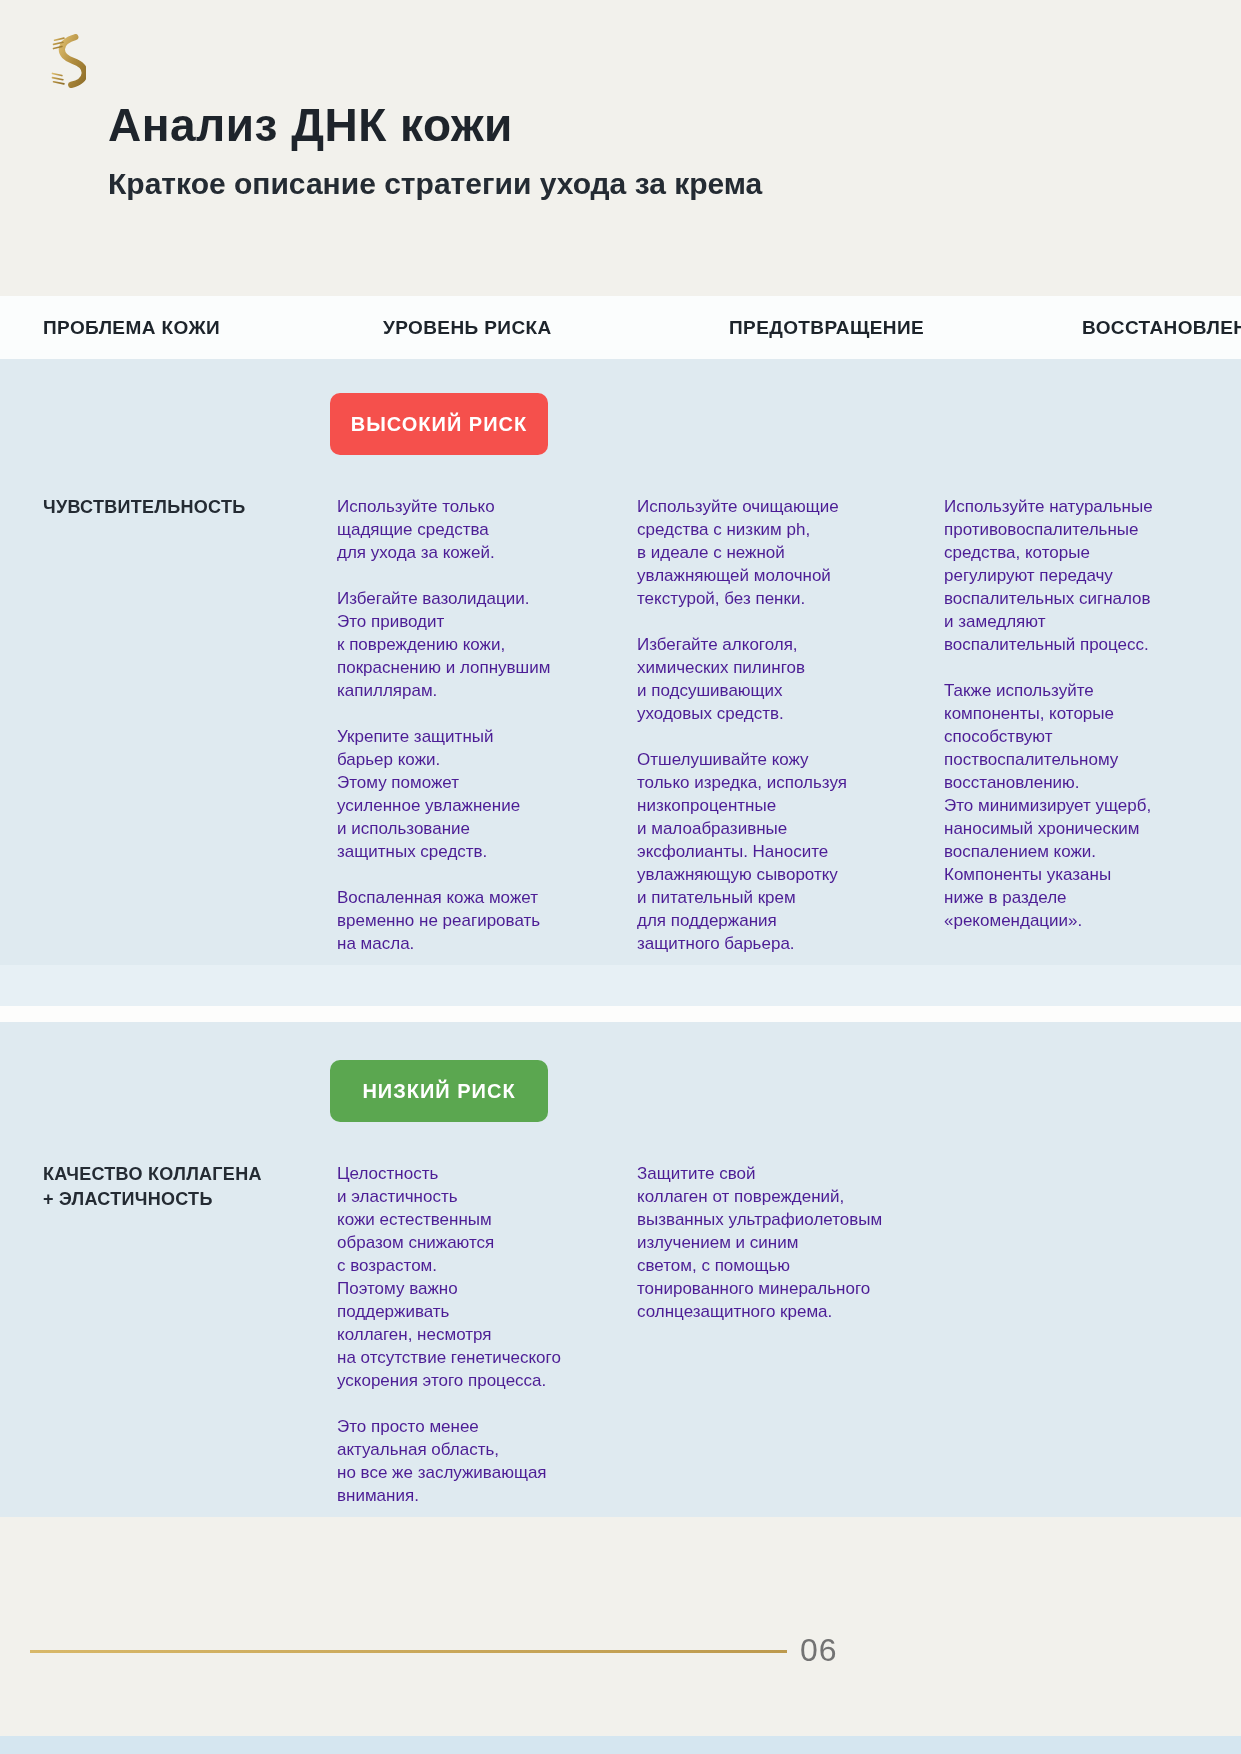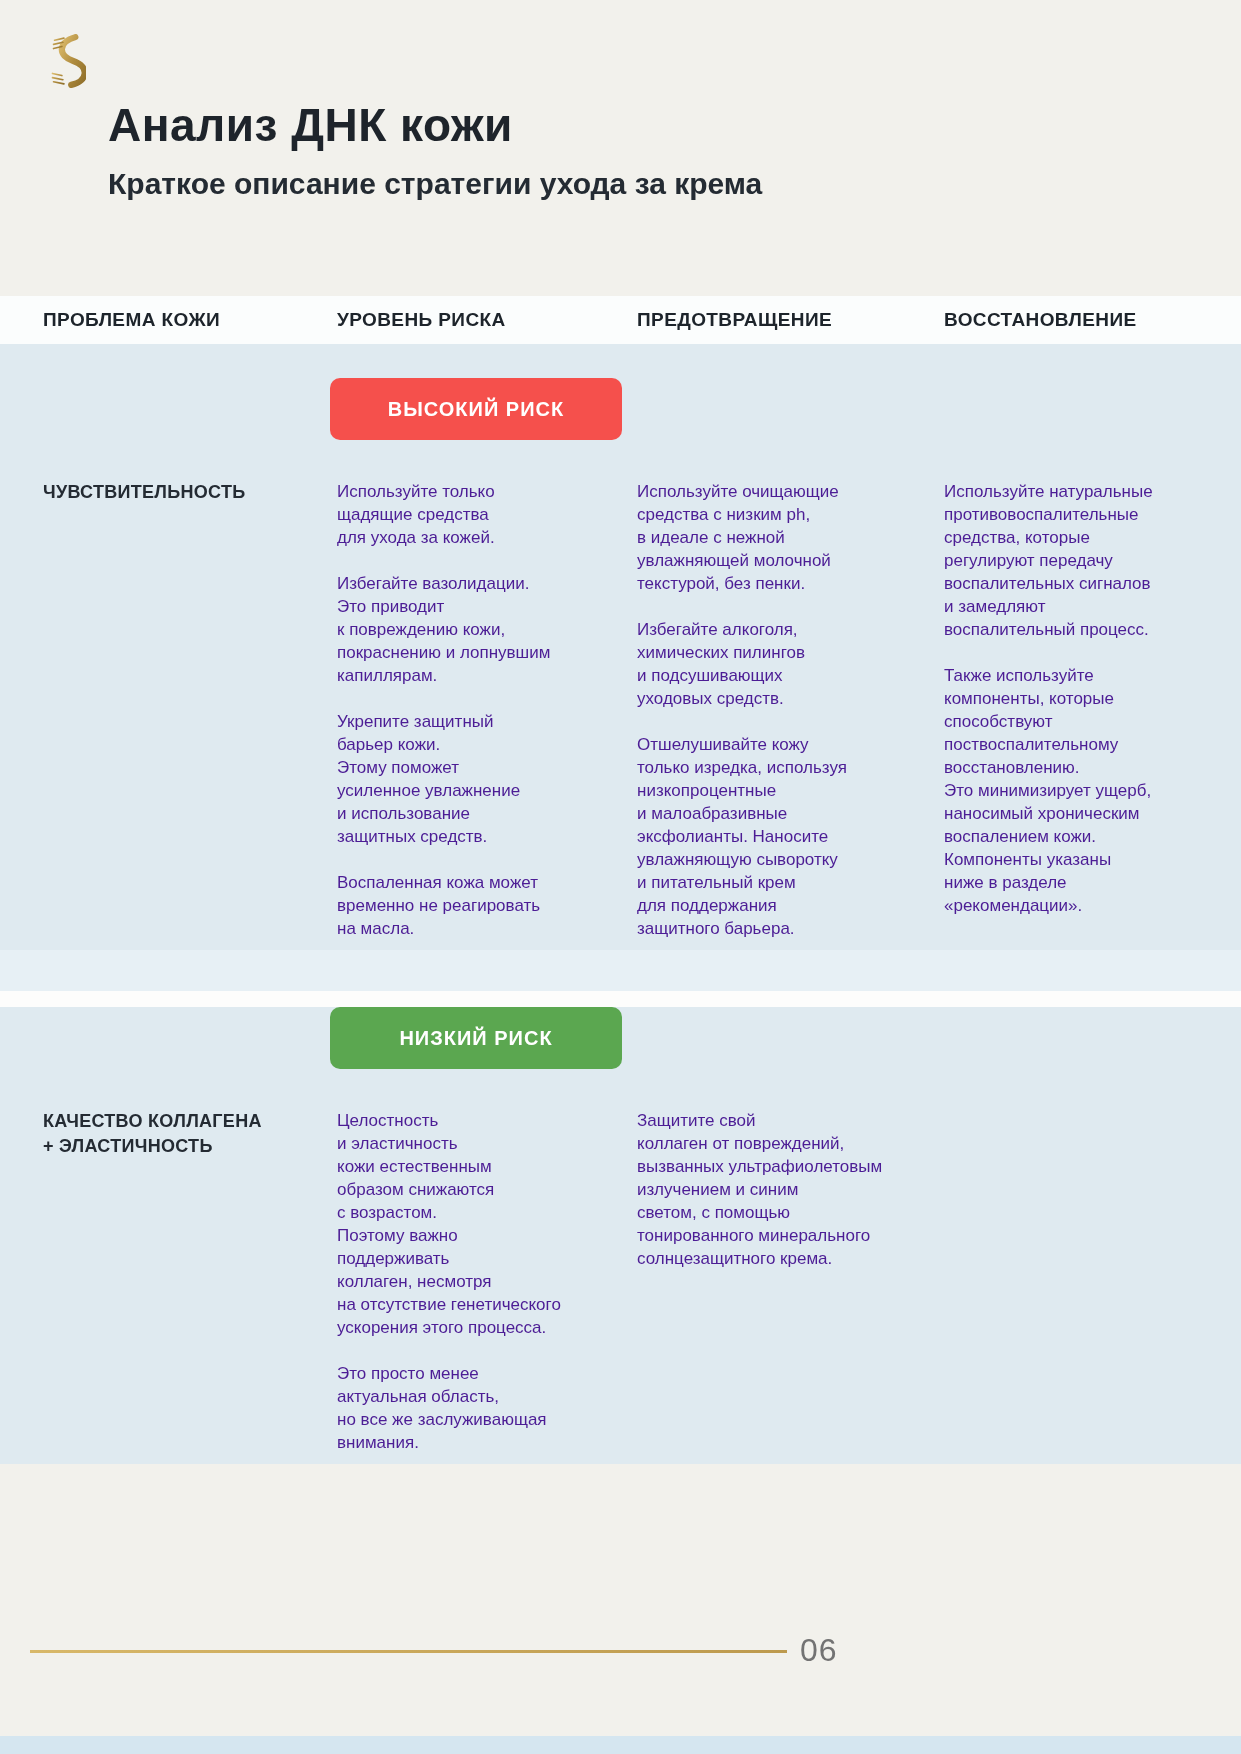--- a/index.html
+++ b/index.html
@@ -26,31 +26,32 @@
     white-space:pre-line;
   }
   .intro b{font-weight:700;color:#23292f;}
   
   .grid4{
     display:grid;
     grid-template-columns:294px 300px 307px 1fr;
     padding-left:43px;padding-right:20px;
   }
   .table-header{
-    margin-top:94px;height:48px;background:#fbfdfd;
+    margin-top:94px;height:63px;background:#fbfdfd;
     align-items:center;
+    gap:46px;
   }
   .th{
     font-size:19px;font-weight:700;color:#1d242b;letter-spacing:.4px;
   }
   .risk-section{background:#dfeaf0;}
   .sec-high{padding-top:34px;}
-  .sec-low{}
+  .sec-low{padding-top:38px;}
   .badge{
-    width:292px;height:62px;margin-left:330px;border-radius:10px;
+    width:218px;height:62px;margin-left:330px;border-radius:10px;
     display:flex;align-items:center;justify-content:center;
     color:#ffffff;font-size:20px;font-weight:700;letter-spacing:1px;
   }
   .badge-high{background:#f5504c;}
   .badge-low{background:#5ba750;}
   .row{margin-top:40px;padding-bottom:10px;}
   .problem{
     font-size:18px;line-height:25px;font-weight:700;color:#242b33;
     white-space:pre-line;letter-spacing:.3px;padding-right:16px;
   }

